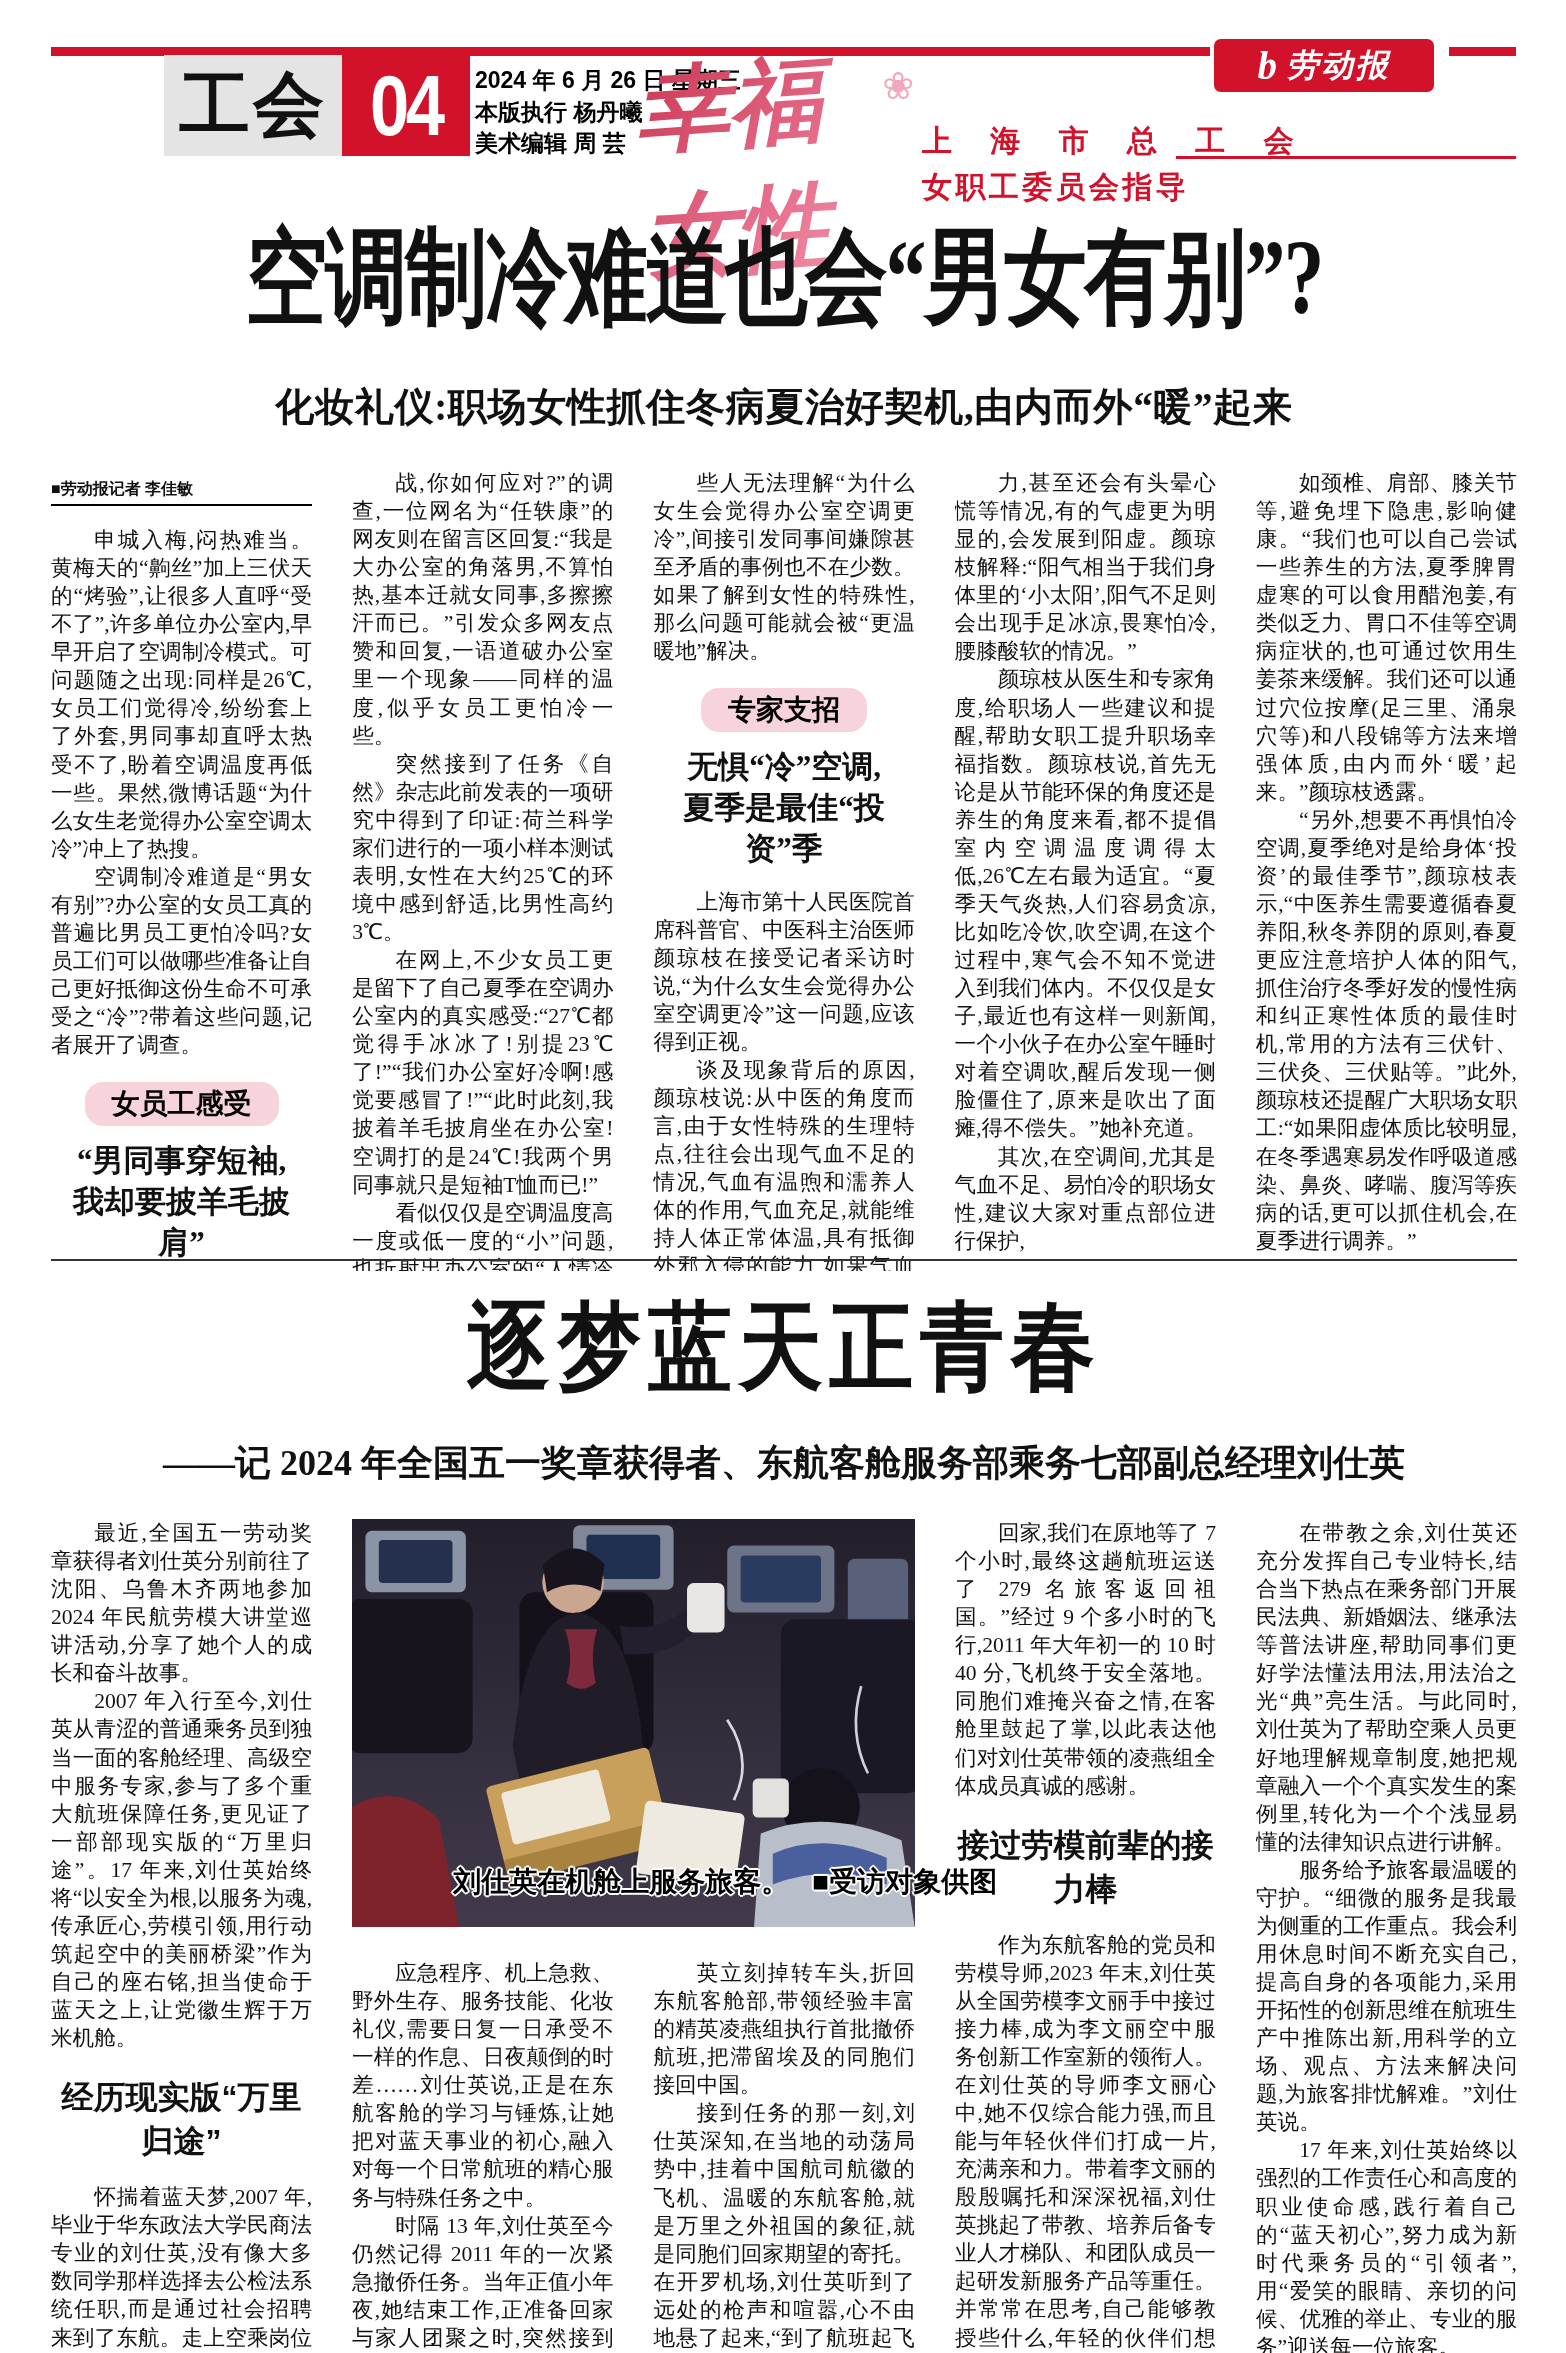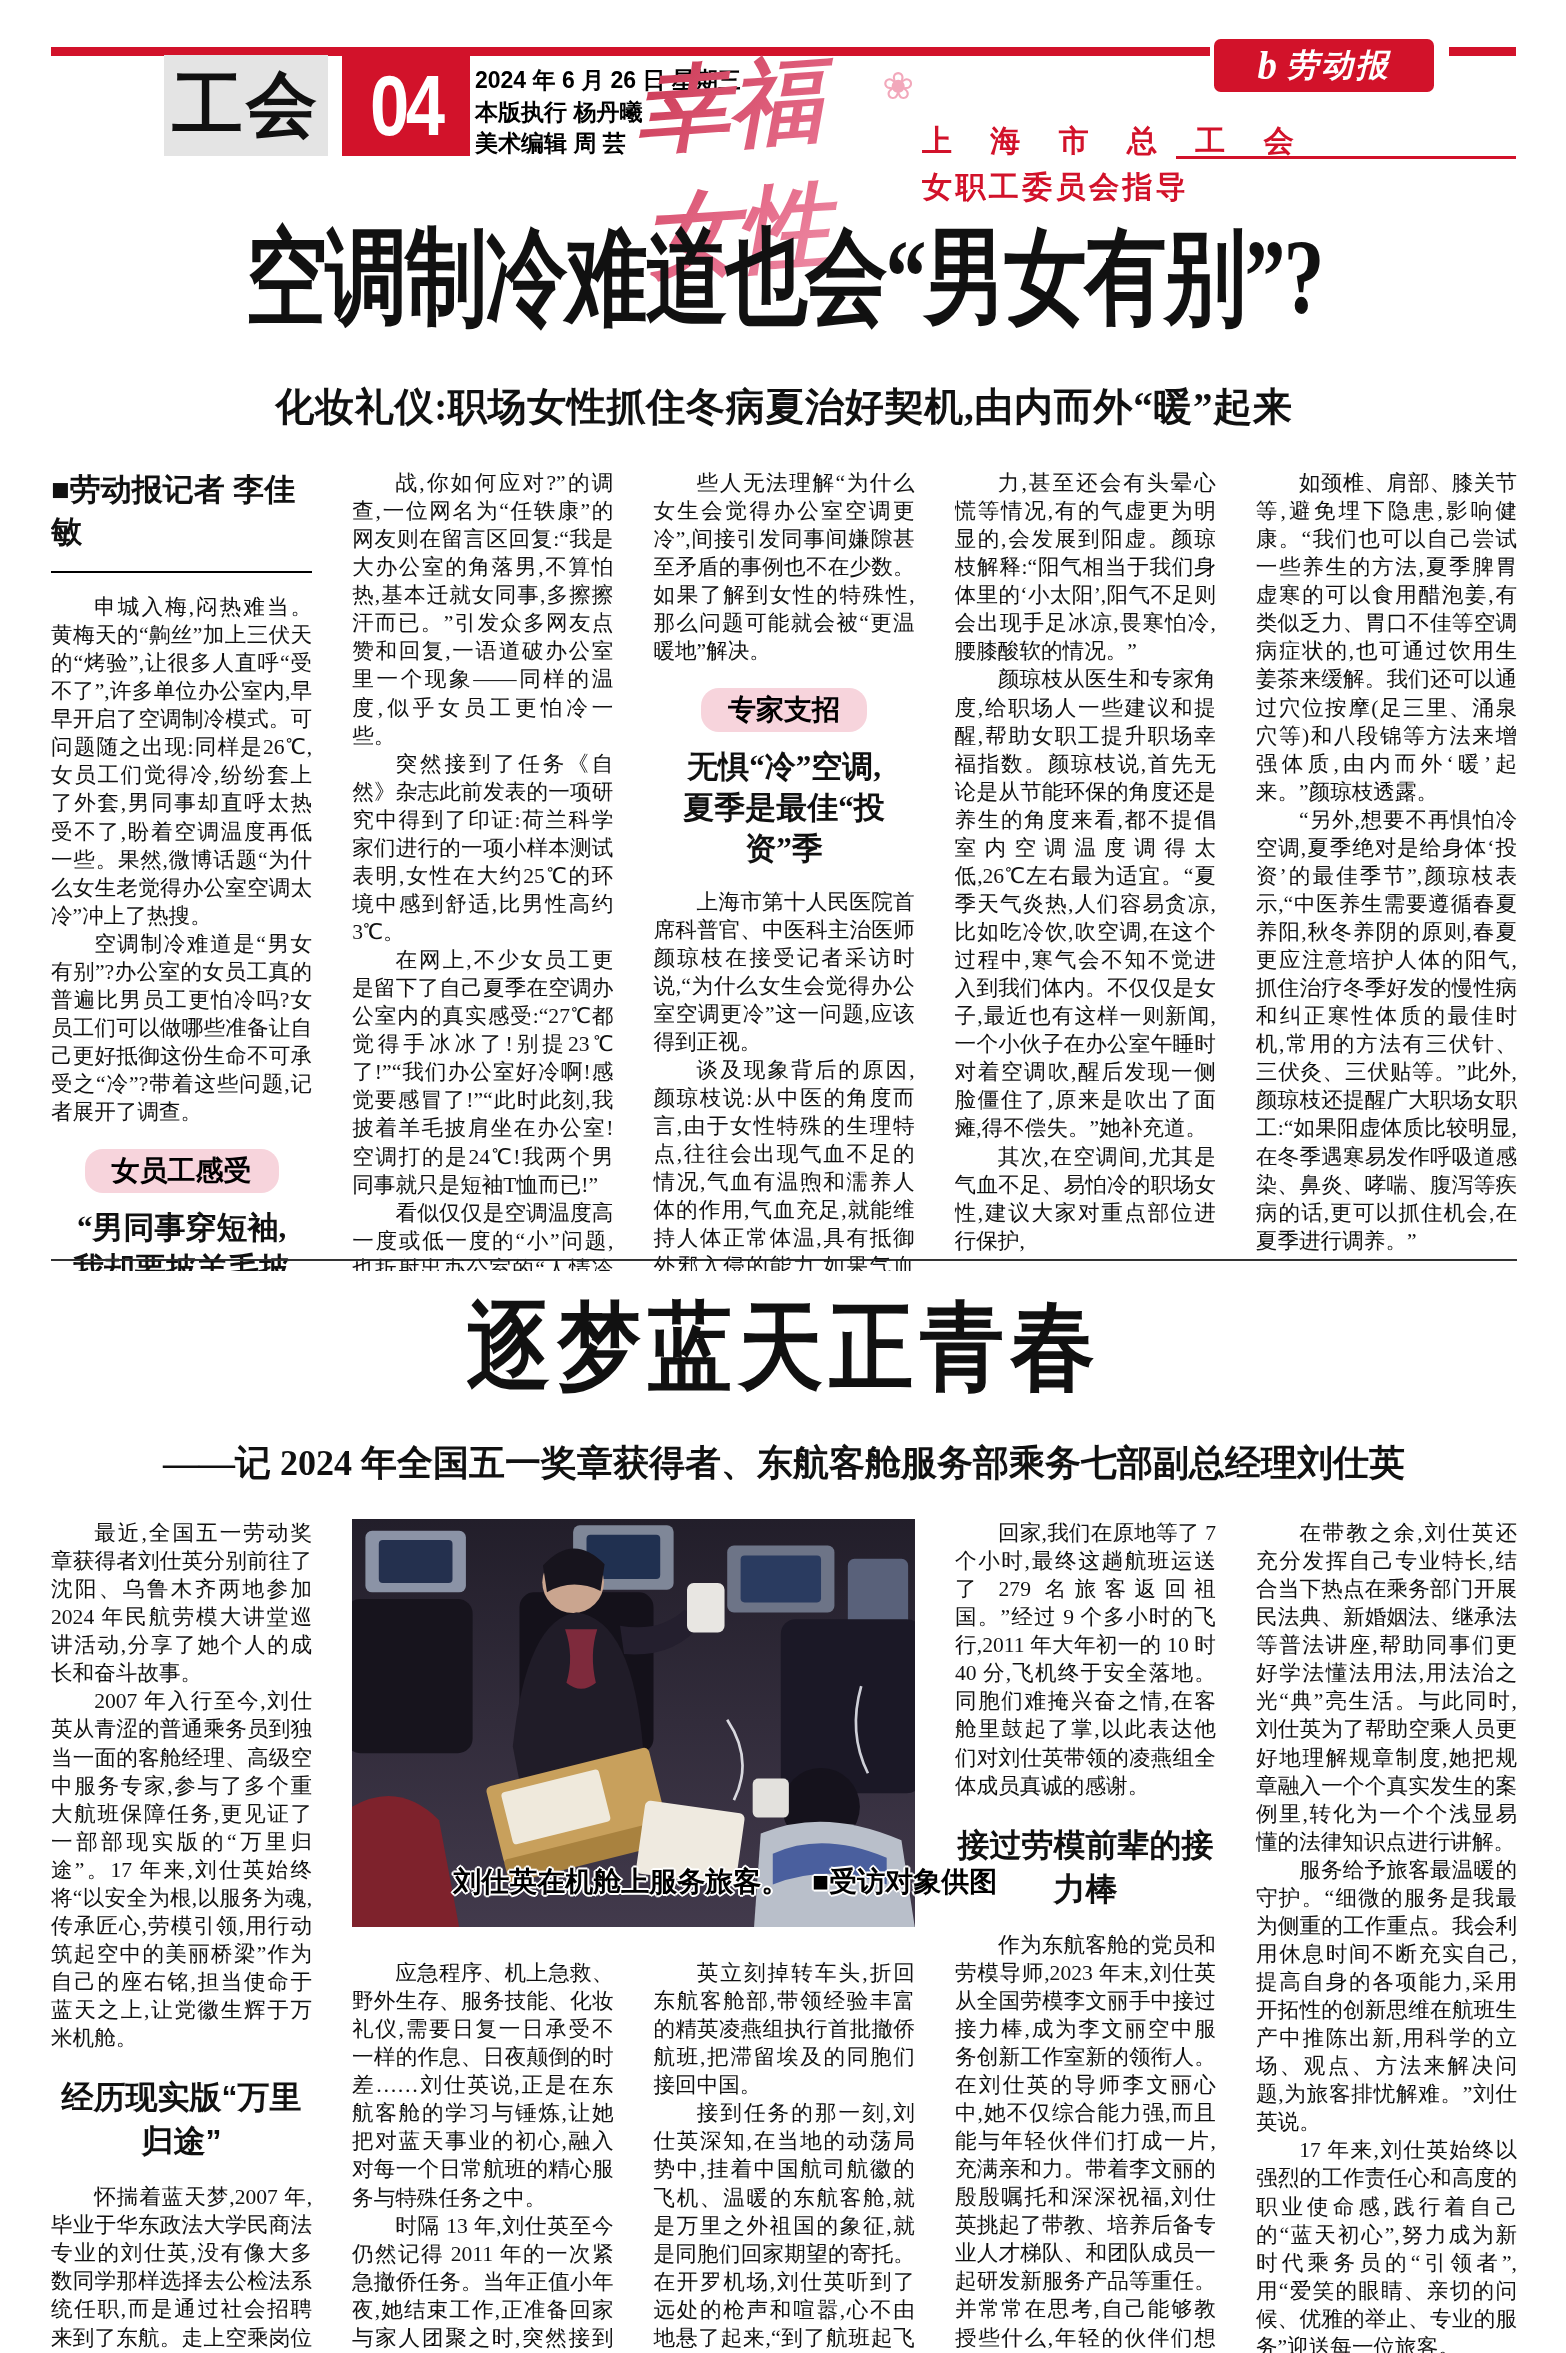--- a/index.html
+++ b/index.html
@@ -7,21 +7,21 @@
         font-family:"Liberation Serif",serif;color:#111;}
   
   .masthead{position:absolute;left:0;top:0;width:1567px;height:202px;}
   .red-line-top{position:absolute;left:51px;top:47px;width:1159px;height:9.4px;background:var(--red);}
   .red-line-top2{position:absolute;left:1449px;top:47px;width:67px;height:9.4px;background:var(--red);}
   .brand-box{position:absolute;left:1214px;top:39px;width:220px;height:53px;background:var(--red);
              border-radius:6.7px;display:flex;align-items:center;justify-content:center;gap:9.4px;}
   .brand-b{color:#fff;font-family:"Liberation Serif",serif;font-weight:bold;font-size:39px;font-style:italic;}
   .brand-name{color:#fff;font-size:32px;font-weight:bold;font-style:italic;letter-spacing:2.7px;
               font-family:"Liberation Serif",serif;}
-  .section-box{position:absolute;left:164px;top:55px;width:164px;height:101px;background:#e4e4e4;
+  .section-box{position:absolute;left:164px;top:55px;width:178px;height:101px;background:#e4e4e4;
                display:flex;align-items:center;justify-content:center;}
   .section-name{font-size:71px;font-weight:bold;letter-spacing:2.7px;}
   .pageno-box{position:absolute;left:342px;top:55px;width:128px;height:101px;background:var(--red);
               display:flex;align-items:center;justify-content:center;}
   .pageno{color:#fff;font-family:"Liberation Sans",sans-serif;font-weight:800;font-size:86px;
           transform:scaleX(.82);letter-spacing:-4px;}
   .date-block{position:absolute;left:475px;top:65px;font-family:"Liberation Sans",sans-serif;
               font-weight:600;font-size:23px;line-height:1.38;color:#000;}
   .logo-script{position:absolute;left:640px;top:40px;width:270px;height:155px;}
   .logo-script .txt{font-size:93px;font-weight:bold;font-style:italic;transform:rotate(-4deg);
@@ -34,22 +34,22 @@
   .guide .g2{font-size:30px;letter-spacing:3.4px;margin-top:5.4px;}
   .red-line-mid{position:absolute;left:1176px;top:156px;width:340px;height:3.4px;background:var(--red);}
   
   .article1{position:absolute;left:51px;top:208px;width:1466px;}
   .headline{margin:0;text-align:center;font-size:82px;font-weight:bold;letter-spacing:-2px;
             transform:scaleY(1.28);transform-origin:50% 0;white-space:nowrap;}
   .deck{margin:62px 0 0 0;text-align:center;font-size:39px;font-weight:bold;letter-spacing:0.7px;}
   .cols5{display:flex;gap:40px;margin-top:35px;height:802px;overflow:hidden;}
   .ncol{flex:1 1 0;min-width:0;overflow:hidden;}
   .para{margin:0;font-size:21.6px;line-height:1.30;text-align:justify;text-indent:2em;}
-  .byline{font-family:"Liberation Sans",sans-serif;font-weight:bold;font-size:31px;
-          border-bottom:2px solid #000;padding-bottom:18px;margin:0 0 20px 0;}
+  .byline{font-family:"Liberation Sans",sans-serif;font-weight:bold;font-size:16px;
+          border-bottom:2px solid #000;padding-bottom:4px;margin:10px 0 20px 0;}
   .badge{width:fit-content;margin:23px auto 15px auto;background:#f7d4dc;color:#000;
          font-family:"Liberation Sans",sans-serif;font-weight:bold;font-size:28px;
          padding:3px 27px;border-radius:18px;}
   .quotehead{font-weight:bold;font-size:31px;line-height:1.32;text-align:center;
              white-space:pre-line;margin:8px 0 17.5px 0;}
   .col-subhead{font-family:"Liberation Sans",sans-serif;font-weight:bold;font-size:32px;
                text-align:center;margin:24px 0 19px 0;}
   
   .divider{position:absolute;left:51px;top:1259px;width:1466px;border-top:2px solid #333;}
   

